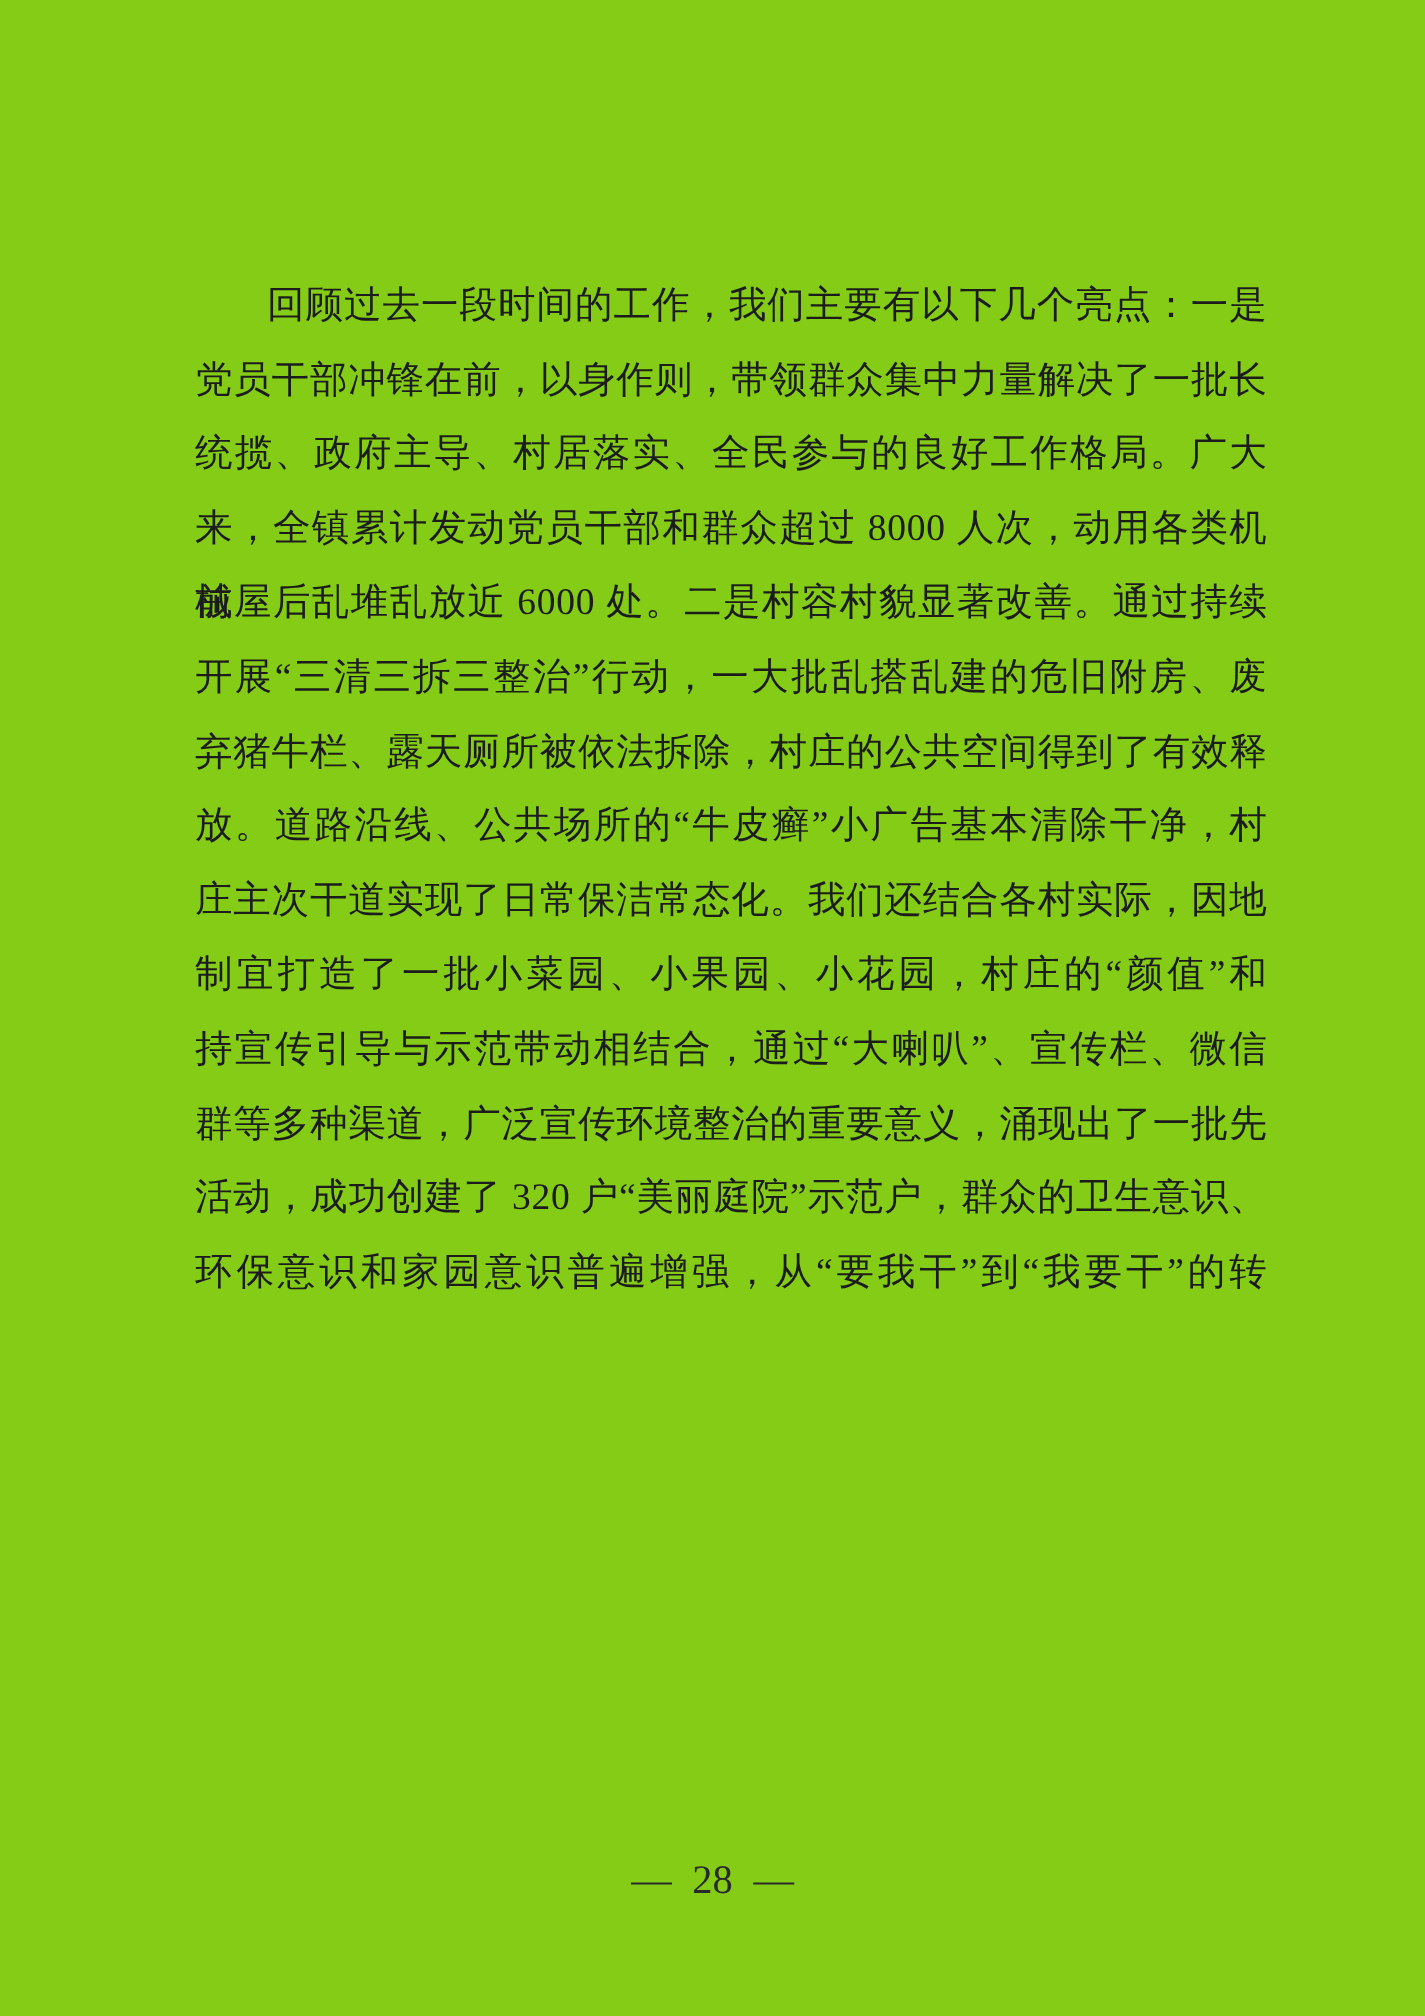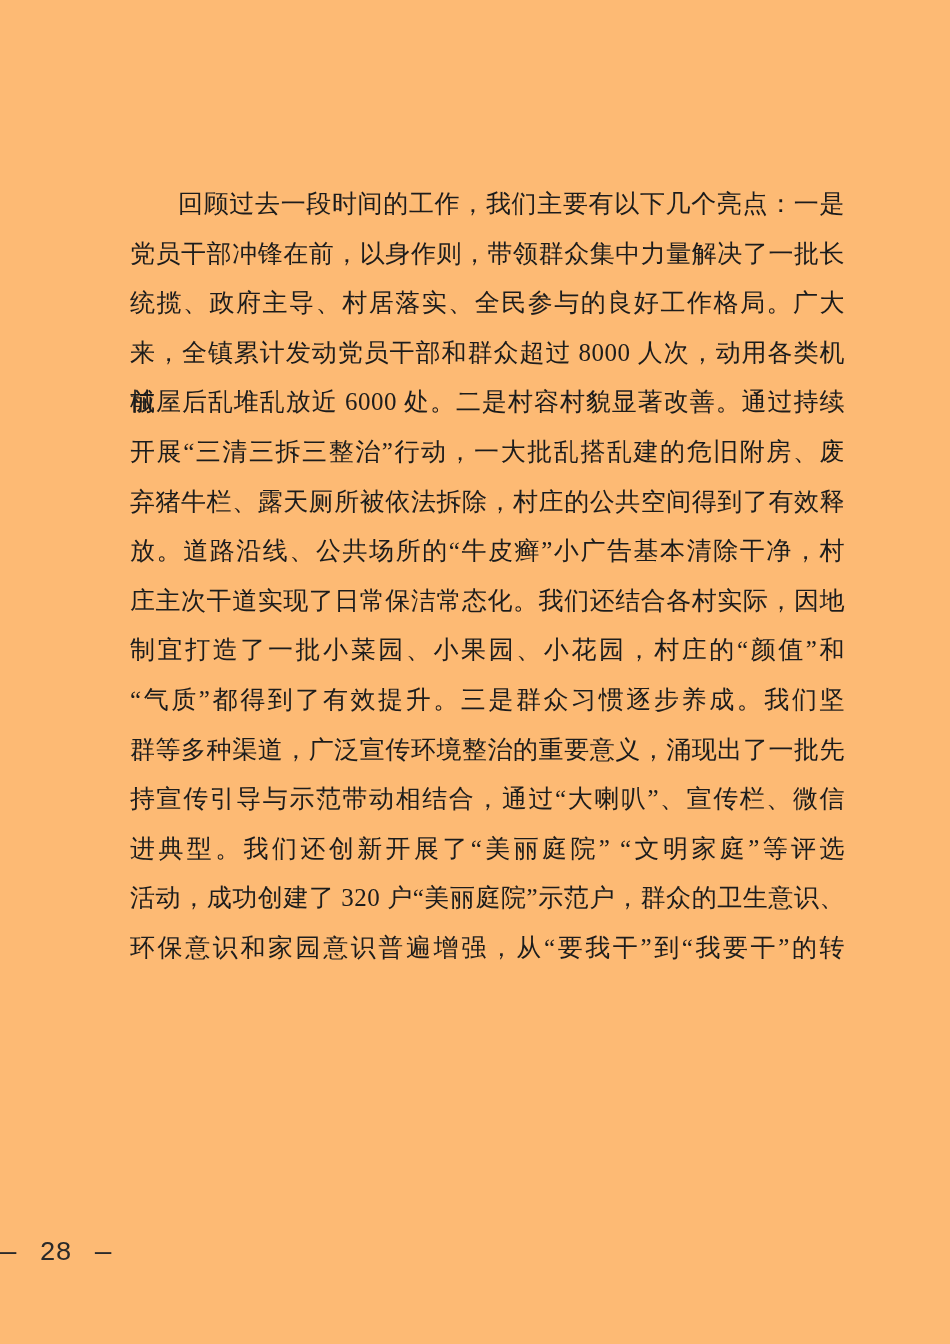--- a/index.html
+++ b/index.html
@@ -11,21 +11,21 @@
     width: 950px;
     height: 1344px;
     position: relative;
     overflow: hidden;
     font-family: "Liberation Serif", "DejaVu Serif", serif;
     color: #1c1c1c;
   }
   .page {
     position: absolute;
     inset: 0;
-    background: #fdba74;
+    background: #84cc16;
   }
   .text-block {
     position: absolute;
     left: 130px;
     top: 179px;
     width: 715px;
   }
   .line {
     font-size: 25px;
     line-height: 49.6px;
@@ -38,43 +38,41 @@
     color: #1c1c1c;
   }
   .line.first {
     text-indent: 48px;
   }
   .page-num {
     position: absolute;
     top: 1237px;
     left: 0;
     width: 100%;
+    text-align: center;
     font-size: 27px;
     line-height: 32px;
     word-spacing: 7px;
     color: #2a2a2a;
-    font-family: Liberation Mono, monospace;
   }
 </style>
 </head>
 <body>
 
 <div class="page">
   <div class="text-block">
       <div class="line first">回顾过去一段时间的工作，我们主要有以下几个亮点：一是</div>
       <div class="line">党员干部冲锋在前，以身作则，带领群众集中力量解决了一批长</div>
       <div class="line">统揽、政府主导、村居落实、全民参与的良好工作格局。广大</div>
       <div class="line">来，全镇累计发动党员干部和群众超过 8000 人次，动用各类机械</div>
       <div class="line">前屋后乱堆乱放近 6000 处。二是村容村貌显著改善。通过持续</div>
       <div class="line">开展“三清三拆三整治”行动，一大批乱搭乱建的危旧附房、废</div>
       <div class="line">弃猪牛栏、露天厕所被依法拆除，村庄的公共空间得到了有效释</div>
       <div class="line">放。道路沿线、公共场所的“牛皮癣”小广告基本清除干净，村</div>
       <div class="line">庄主次干道实现了日常保洁常态化。我们还结合各村实际，因地</div>
       <div class="line">制宜打造了一批小菜园、小果园、小花园，村庄的“颜值”和</div>
-      <div class="line">“气质”都得到了有效提升。三是群众习惯逐步养成。我们坚</div>
+      <div class="line">持宣传引导与示范带动相结合，通过“大喇叭”、宣传栏、微信</div>
       <div class="line">群等多种渠道，广泛宣传环境整治的重要意义，涌现出了一批先</div>
-      <div class="line">持宣传引导与示范带动相结合，通过“大喇叭”、宣传栏、微信</div>
-      <div class="line">进典型。我们还创新开展了“美丽庭院” “文明家庭”等评选</div>
       <div class="line">活动，成功创建了 320 户“美丽庭院”示范户，群众的卫生意识、</div>
       <div class="line">环保意识和家园意识普遍增强，从“要我干”到“我要干”的转</div>
     </div>
   <div class="page-num">— 28 —</div>
 </div>
 
 </body></html>

